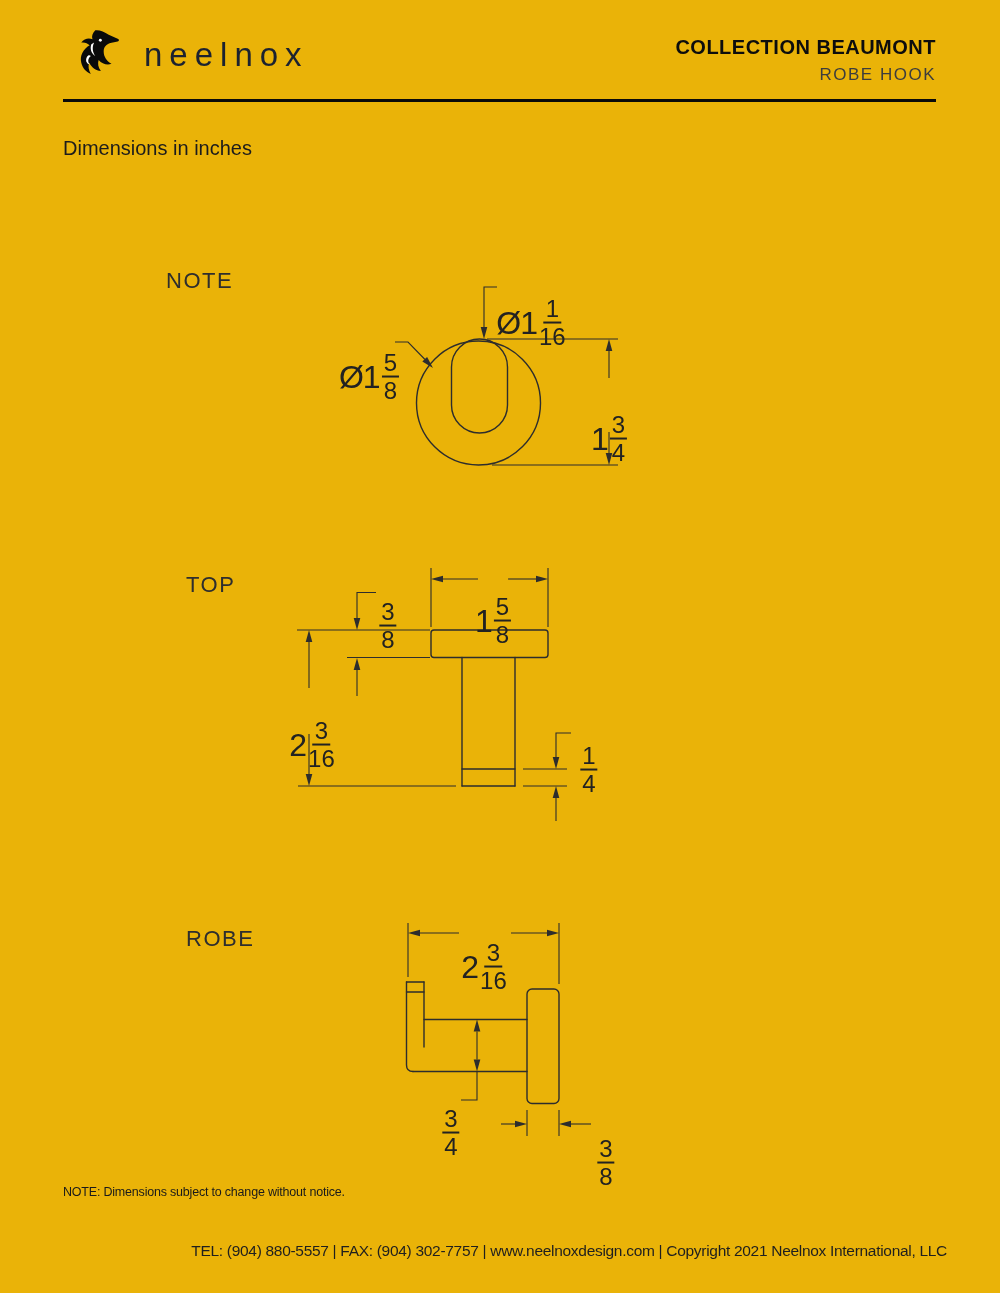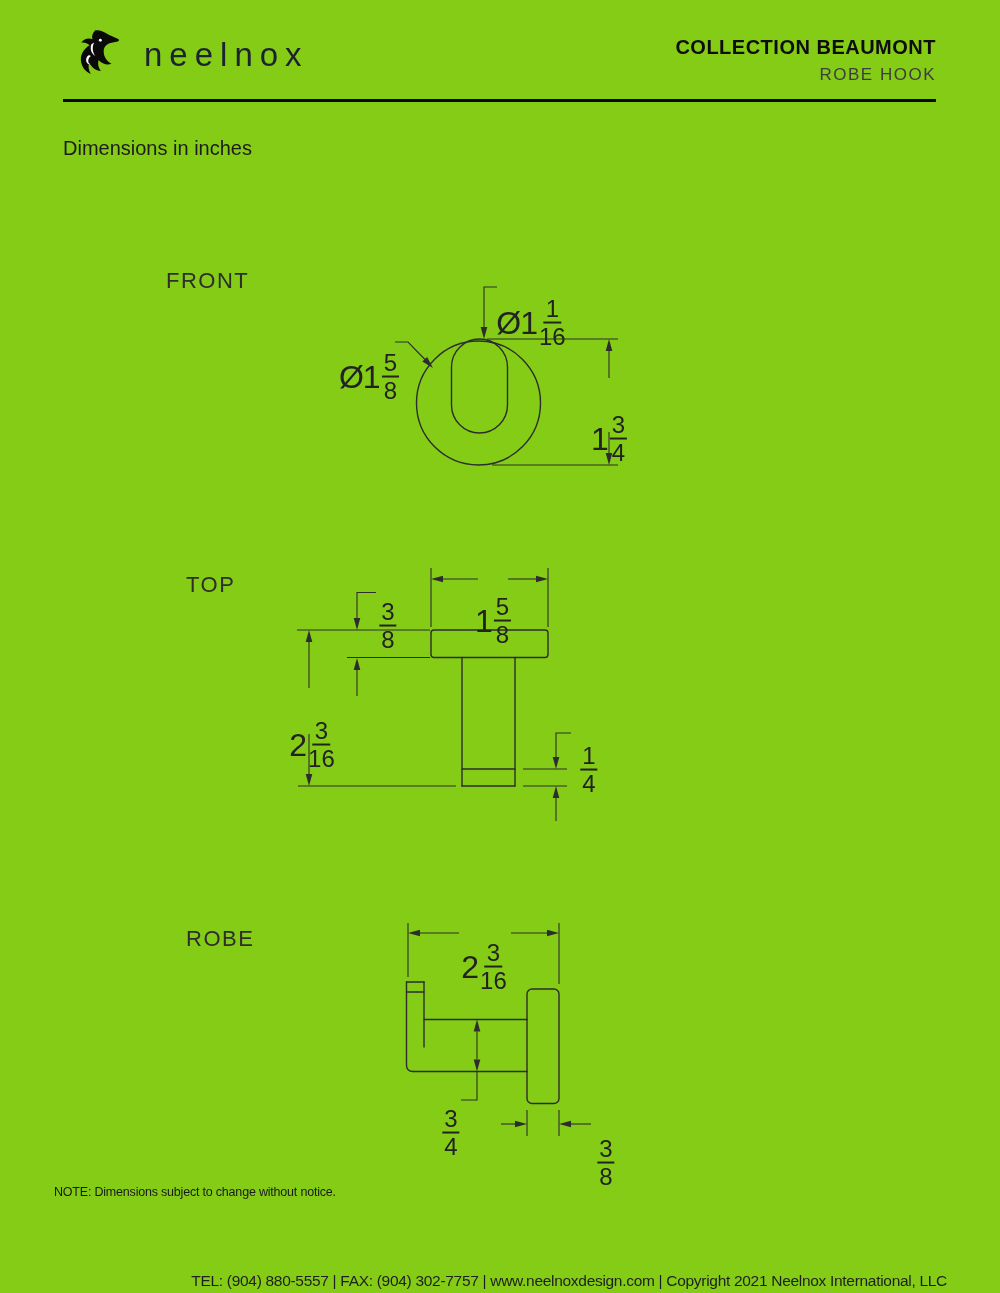--- a/index.html
+++ b/index.html
@@ -1,17 +1,17 @@
 <!DOCTYPE html>
 <html><head>
 <meta charset="utf-8">
 <style>
   html,body{margin:0;padding:0;background:#ffffff;}
   #page{
-    position:relative;width:1000px;height:1293px;background:#84cc16;
+    position:relative;width:1000px;height:1293px;background:#eab308;
     font-family:"Liberation Sans",sans-serif;color:#1f1f1f;overflow:hidden;
   }
   .abs{position:absolute;}
   
   #brand-word{left:144px;top:36px;font-size:33px;font-weight:300;letter-spacing:7px;color:#1c2230;}
   #collection{right:64px;top:36px;font-size:20px;font-weight:700;letter-spacing:.5px;color:#0d0d0d;text-align:center;}
   #product{right:64px;top:65px;font-size:17px;font-weight:400;letter-spacing:1.5px;color:#3d3d3d;}
   #rule{left:63px;top:99px;width:873px;height:2.5px;background:#0a0a0a;}
   #subtitle{left:63px;top:137px;font-size:20px;color:#1c1c1c;}
   
@@ -19,22 +19,22 @@
   #lbl-front{left:166px;top:268px;}
   #lbl-top{left:186px;top:572px;}
   #lbl-side{left:186px;top:926px;}
   
   .dim-label{position:absolute;display:flex;align-items:center;color:#222;transform:translate(-50%,-50%);white-space:nowrap;margin-top:35px;}
   .dim-label .pre{font-size:32px;line-height:1;letter-spacing:-1px;}
   .frac{display:inline-flex;flex-direction:column;align-items:center;font-size:24px;line-height:1.02;margin-left:2px;}
   .frac .num{border-bottom:2px solid #222;padding:0 2px 1px;}
   .frac .den{padding-top:1px;}
   
-  #note{left:54px;top:1185px;font-size:12.5px;letter-spacing:-.2px;color:#1a1a1a;}
-  #footer{right:53px;top:1242px;font-size:15.5px;letter-spacing:-.3px;color:#1f1f1f;text-align:right;margin-top:30px;}
+  #note{left:63px;top:1185px;font-size:12.5px;letter-spacing:-.2px;color:#1a1a1a;}
+  #footer{right:53px;top:1242px;font-size:15.5px;letter-spacing:-.3px;color:#1f1f1f;text-align:right;}
   .obj{fill:none;stroke:#2d2d2d;stroke-width:1.4;stroke-linecap:round;}
   .diml{fill:none;stroke:#2d2d2d;stroke-width:1.1;stroke-linecap:butt;}
   .arr{fill:#2d2d2d;stroke:none;}
 </style>
 </head>
 <body>
 
 <div id="page">
 
   <div class="abs" style="left:74px;top:26px;width:56px;height:60px;">
@@ -44,21 +44,21 @@
       <path fill="#ffffff" d="M36,26 C32,34 33,43 38,50 C31,46 28,37 31,29 Z"></path>
       <path fill="#ffffff" d="M30,50 C25,54 24,60 28,65 C22,64 20,58 23,52 C25,48 28,48 30,50 Z"></path>
     </svg>
   </div>
   <div class="abs" id="brand-word">neelnox</div>
   <div class="abs" id="collection">COLLECTION BEAUMONT</div>
   <div class="abs" id="product">ROBE HOOK</div>
   <div class="abs" id="rule"></div>
   <div class="abs" id="subtitle">Dimensions in inches</div>
 
-  <div class="abs view-label" id="lbl-front">FRONT</div>
+  <div class="abs view-label" id="lbl-front">NOTE</div>
   <div class="abs view-label" id="lbl-top">TOP</div>
   <div class="abs view-label" id="lbl-side">ROBE</div>
 
   <svg class="abs" style="left:0;top:0;" width="1000" height="1293" viewBox="0 0 1000 1293">
 
     <g>
       <circle class="obj" cx="478.5" cy="403" r="62"></circle>
       <rect class="obj" x="451.5" y="339" width="56" height="94" rx="28" ry="28"></rect>
 
       <polyline class="diml" points="497,287 484,287 484,330"></polyline>

